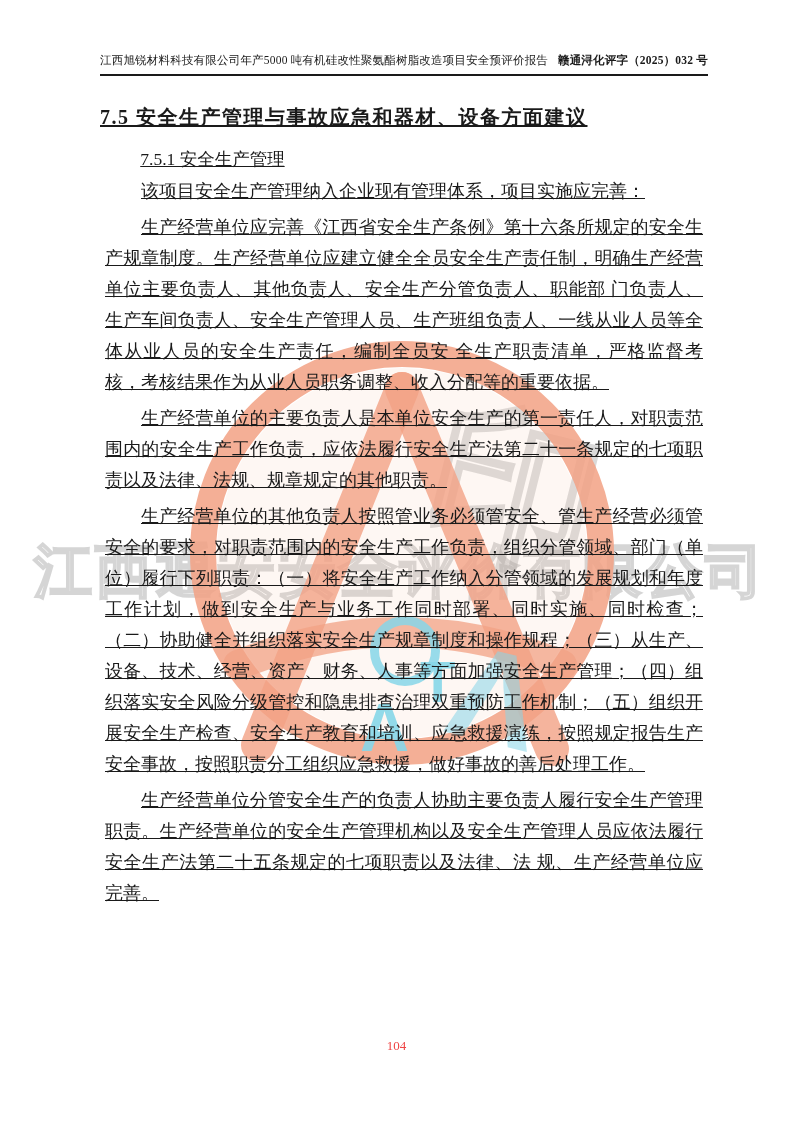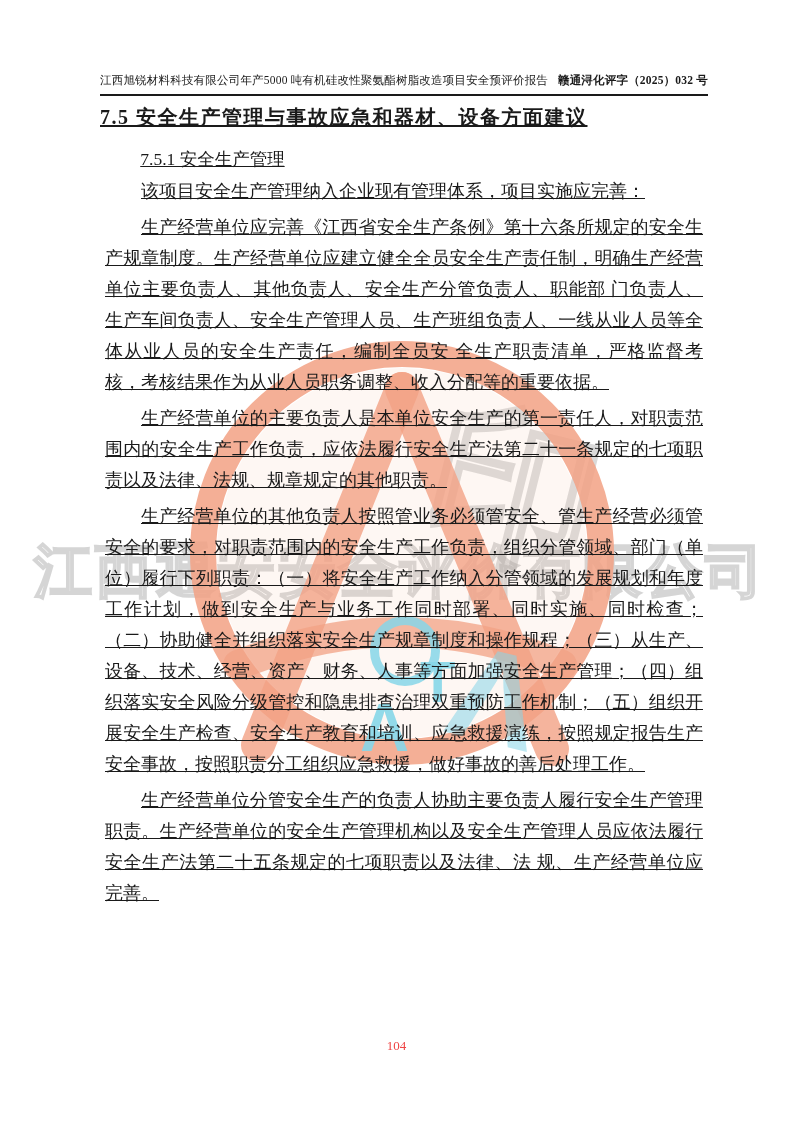--- a/index.html
+++ b/index.html
@@ -32,22 +32,22 @@
   .wm-cyan-a{left:360px;top:688px;font-size:68px;color:rgba(134,214,232,0.9);}
   .wm-cyan-swoosh{left:452px;top:622px;font-size:132px;color:rgba(134,214,232,0.55);transform:rotate(14deg);}
   
   .content{position:absolute;inset:0;z-index:2;}
   .pg-header{
     position:absolute;left:100px;width:608px;top:45px;
     display:flex;justify-content:space-between;align-items:flex-end;
     font-size:11.5px;letter-spacing:0.2px;
     border-bottom:2px solid #1a1a1a;padding-bottom:6px;
   }
-  .pg-header .hdr-left{white-space:nowrap;margin-top:28px;}
-  .pg-header .hdr-right{white-space:nowrap;font-weight:bold;}
+  .pg-header .hdr-left{white-space:nowrap;}
+  .pg-header .hdr-right{white-space:nowrap;font-weight:bold;margin-top:8px;}
   .body-col{position:absolute;left:100px;width:608px;top:94px;text-decoration:underline;}
   .h1{
     font-size:20px;font-weight:bold;letter-spacing:1.5px;
     margin:10px 0 16px 0;font-family:"Liberation Serif","DejaVu Serif",serif;
   }
   .h2{font-size:17.5px;margin:0 0 0 0;text-indent:2.3em;}
   .para{
     font-size:18px;line-height:31px;margin:5px;
     text-align:justify;text-indent:2em;
   }

